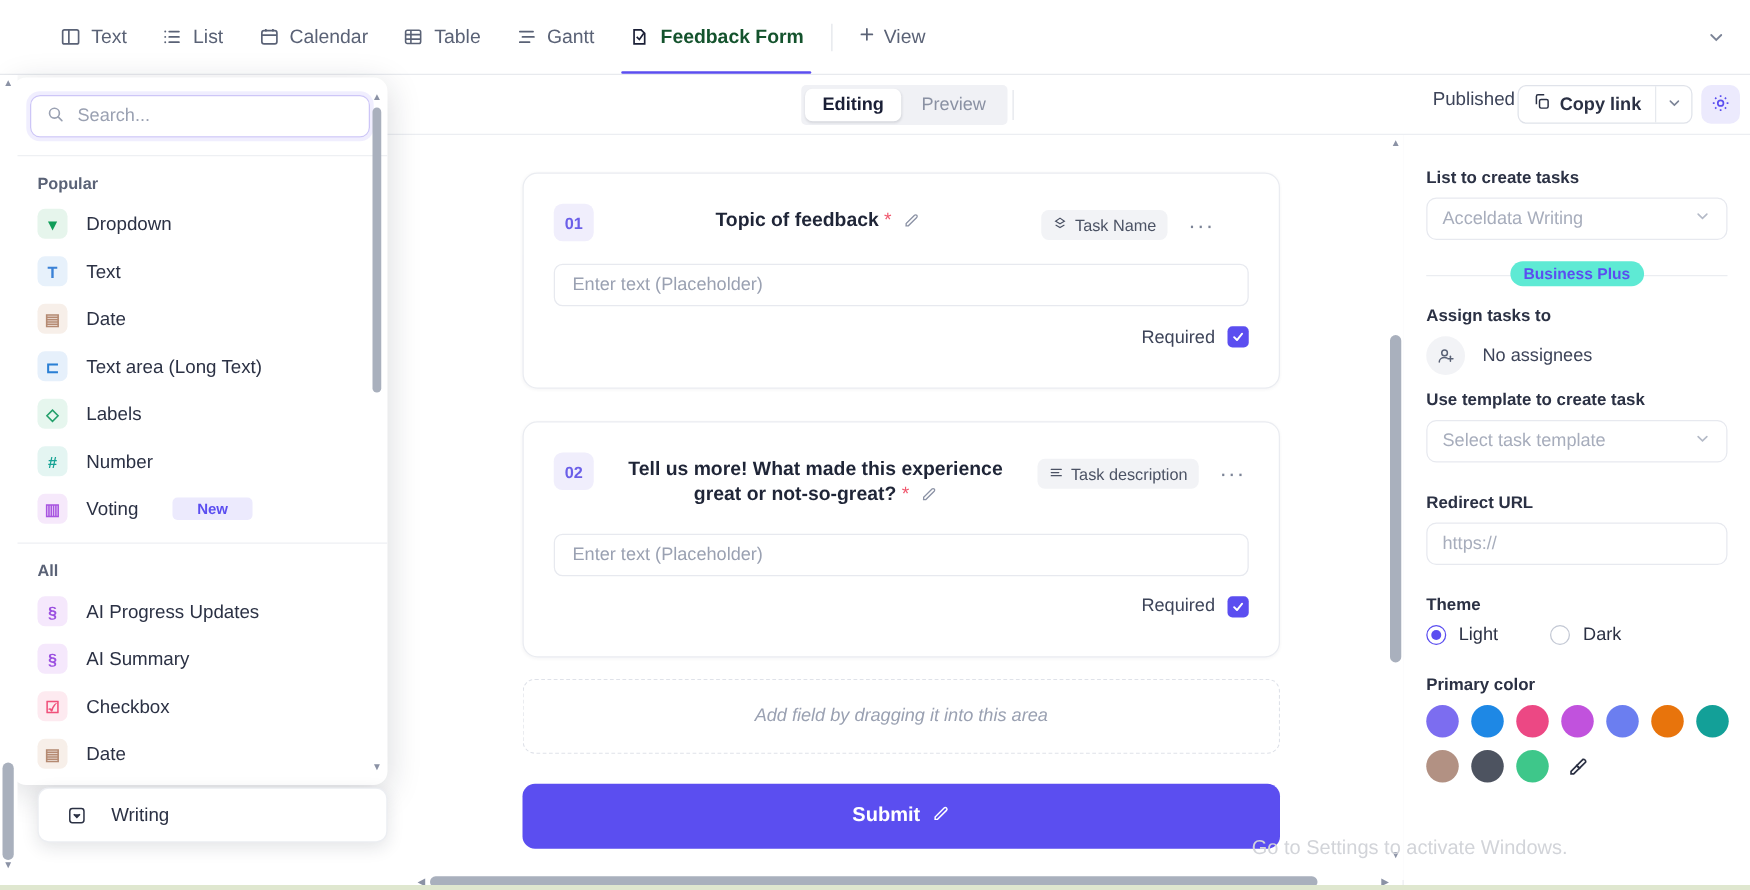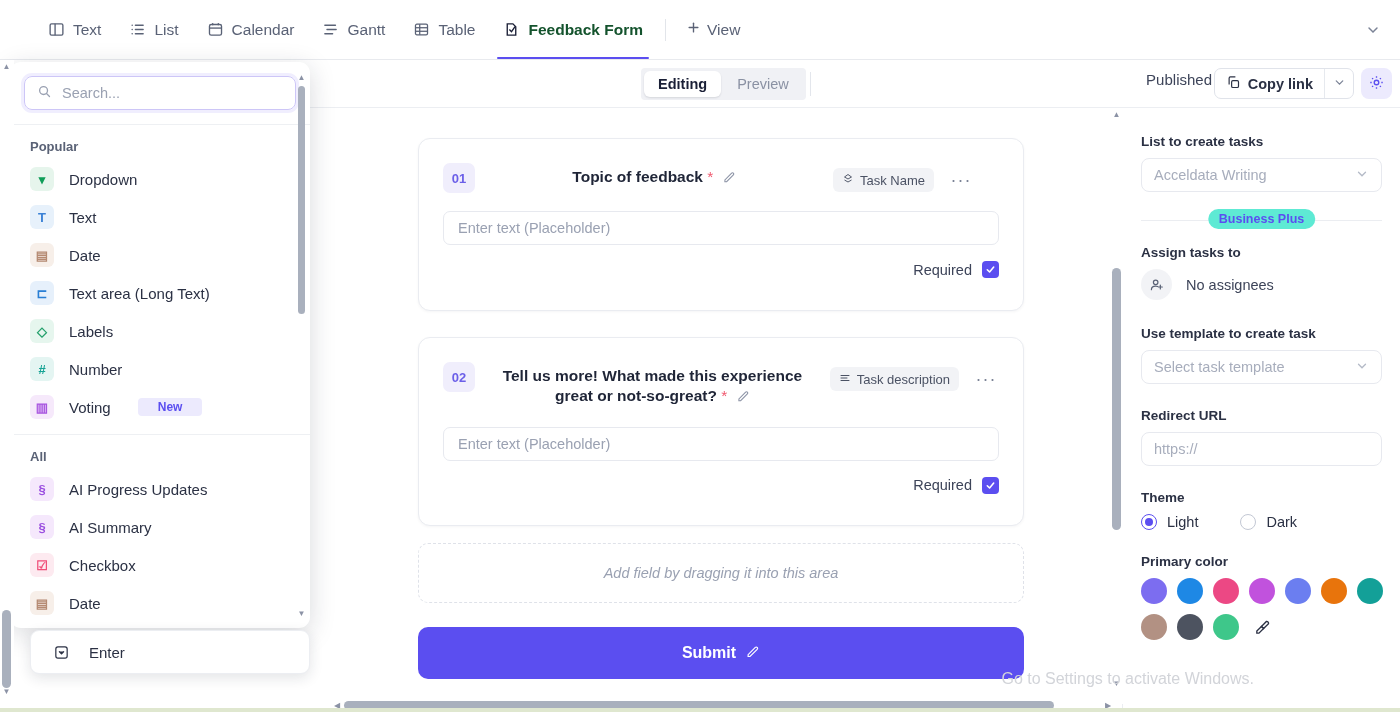--- a/index.html
+++ b/index.html
@@ -223,39 +223,39 @@
           <line x1="3.5" y1="10" x2="20.5" y2="10"></line>
         <line x1="8" y1="3" x2="8" y2="6"></line>
           <line x1="16" y1="3" x2="16" y2="6"></line>
       </svg>
     </span>
     <span>Calendar</span>
   </div>
 
   <div class="navtab">
     <span class="icon">
-      <svg width="17" height="17" viewBox="0 0 24 24" fill="none" stroke="#5a6276" stroke-width="1.9" stroke-linecap="round">
-        <line x1="4" y1="6" x2="19" y2="6"></line>
-          <line x1="7" y1="12" x2="20" y2="12"></line>
-          <line x1="4" y1="18" x2="15" y2="18"></line>
-      </svg>
-    </span>
-    <span>Gantt</span>
-  </div>
-
-  <div class="navtab">
-    <span class="icon">
       <svg width="17" height="17" viewBox="0 0 24 24" fill="none" stroke="#5a6276" stroke-width="1.8">
         <rect x="3.5" y="4.5" width="17" height="15" rx="2"></rect>
         <line x1="3.5" y1="9.5" x2="20.5" y2="9.5"></line>
           <line x1="3.5" y1="14.5" x2="20.5" y2="14.5"></line>
         <line x1="9.5" y1="4.5" x2="9.5" y2="19.5"></line>
       </svg>
     </span>
     <span>Table</span>
+  </div>
+
+  <div class="navtab">
+    <span class="icon">
+      <svg width="17" height="17" viewBox="0 0 24 24" fill="none" stroke="#5a6276" stroke-width="1.9" stroke-linecap="round">
+        <line x1="4" y1="6" x2="19" y2="6"></line>
+          <line x1="7" y1="12" x2="20" y2="12"></line>
+          <line x1="4" y1="18" x2="15" y2="18"></line>
+      </svg>
+    </span>
+    <span>Gantt</span>
   </div>
 
   <div class="navtab active">
     <span class="icon">
       <svg width="17" height="17" viewBox="0 0 24 24" fill="none" stroke="#1a1f36" stroke-width="1.9">
         <path d="M6 4h8l4 4v12H6z"></path>
           <path d="M9 12l3 3 5-7"></path>
       </svg>
     </span>
     <span>Feedback Form</span>
@@ -435,21 +435,21 @@
       <svg width="16" height="16" viewBox="0 0 24 24" fill="none" stroke="#5a6276" stroke-width="1.8" stroke-linecap="round">
         <circle cx="10" cy="8" r="3.4"></circle>
           <path d="M3.6 19c0-3.3 2.9-5.4 6.4-5.4 1.1 0 2.2.2 3.1.6"></path>
         <line x1="17" y1="12" x2="17" y2="18"></line>
           <line x1="14" y1="15" x2="20" y2="15"></line>
       </svg>
     </span>
     <span class="assignee-txt">No assignees</span>
   </div>
 
-  <div class="rlabel" style="margin-top:26px;">Use template to create task</div>
+  <div class="rlabel" style="margin-top:12px;">Use template to create task</div>
   <div class="rselect">
     <span>Select task template</span>
     <span>
       <svg width="14" height="14" viewBox="0 0 24 24" fill="none" stroke="#b4bac7" stroke-width="2.2" stroke-linecap="round">
         <polyline points="6 9 12 15 18 9"></polyline>
       </svg>
     </span>
   </div>
 
   <div class="rlabel" style="margin-top:24px;">Redirect URL</div>
@@ -561,21 +561,21 @@
   </div>
 </div>
 
 <div class="dragcard">
   <span class="ficon">
     <svg width="17" height="17" viewBox="0 0 24 24" fill="none" stroke="#2b3144" stroke-width="1.7">
       <rect x="4" y="4" width="16" height="16" rx="3"></rect>
         <polyline points="8.5 10.5 12 14 15.5 10.5" fill="#2b3144" stroke="#2b3144"></polyline>
     </svg>
   </span>
-  <span class="flabel">Enter</span>
+  <span class="flabel">Writing</span>
 </div>
 
 <div class="leftrail"></div>
 
 <div class="vsb" style="left:0;top:60px;height:652px;">
   <div class="ar" style="top:0;">▲</div>
   <div class="th" style="top:550px;height:78px;"></div>
   <div class="ar" style="bottom:14px;">▼</div>
 </div>
 

